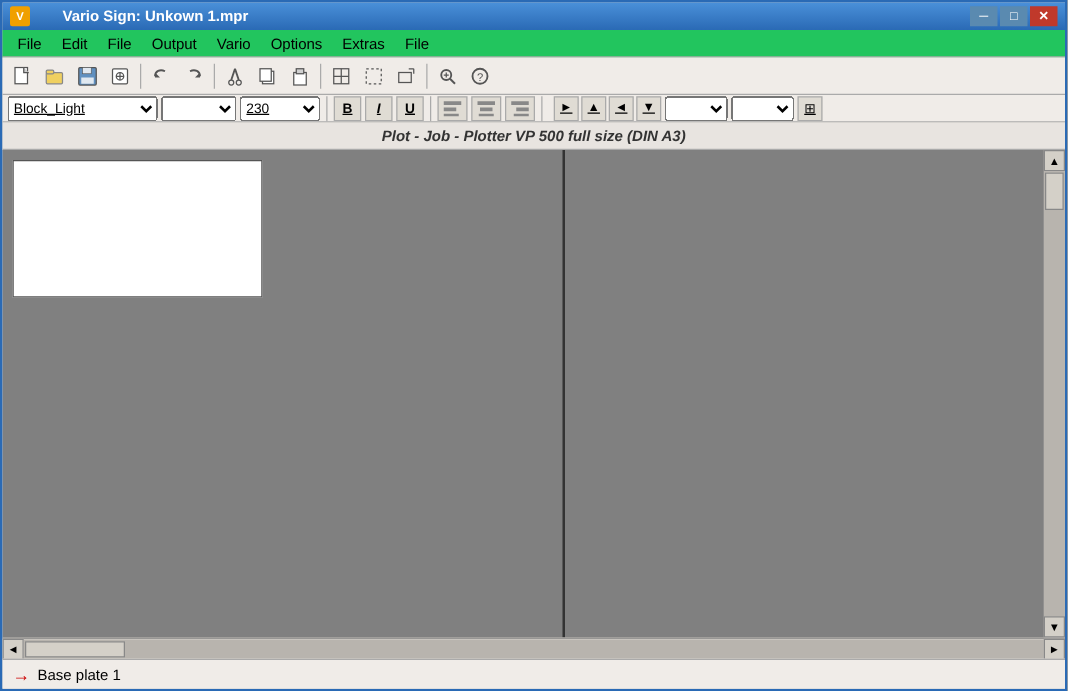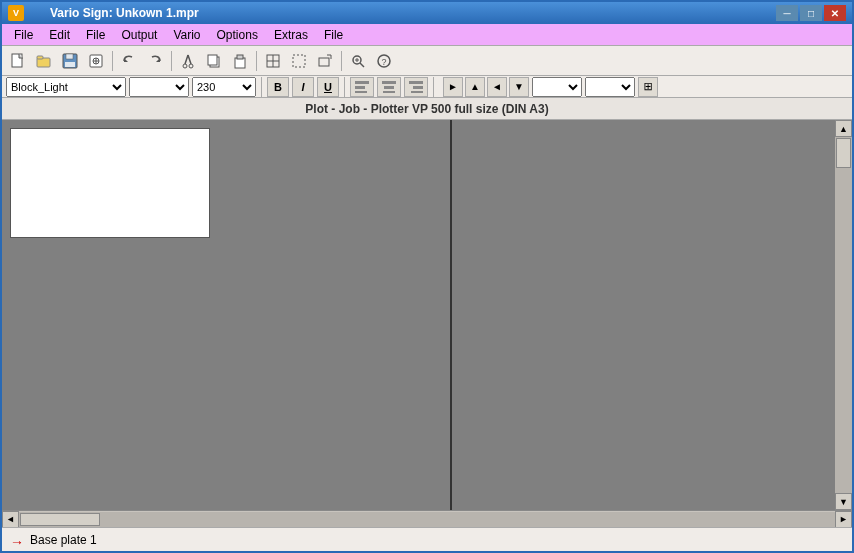--- a/index.html
+++ b/index.html
@@ -29,21 +29,21 @@
       width: 22px; height: 16px; border: none; cursor: pointer;
       display: flex; align-items: center; justify-content: center;
       font-size: 10px; font-weight: bold; color: white;
     }
     .win-btn-min { background: #5a8ab0; }
     .win-btn-max { background: #5a8ab0; }
     .win-btn-close { background: #c0392b; }
 
     
     #menu-bar {
-      background: #f0abfc;
+      background: #22c55e;
       height: 22px;
       display: flex;
       align-items: center;
       border-bottom: 1px solid #aaa;
       padding: 0 4px;
     }
     .menu-item {
       padding: 2px 8px;
       cursor: pointer;
       font-size: 12px;
@@ -72,20 +72,21 @@
 
     
     #job-bar {
       background: #f0ece8;
       height: 22px;
       display: flex;
       align-items: center;
       border-bottom: 1px solid #aaa;
       padding: 0 4px;
       gap: 3px;
+      text-decoration: underline;
     }
     .font-select {
       width: 120px; height: 20px; font-size: 11px;
     }
     .style-select { width: 60px; height: 20px; font-size: 11px; }
     .size-select { width: 64px; height: 20px; font-size: 11px; }
     .fmt-btn {
       width: 22px; height: 20px;
       border: 1px solid #aaa;
       background: #e0dcd4;
@@ -119,20 +120,21 @@
     #job-info {
       background: #e8e4e0;
       height: 22px;
       display: flex;
       align-items: center;
       justify-content: center;
       border-bottom: 1px solid #aaa;
       font-size: 12px;
       font-weight: bold;
       color: #333;
+      font-style: italic;
     }
 
     #canvas-area {
       flex: 1;
       background: #808080;
       position: relative;
       overflow: hidden;
     }
 
     

